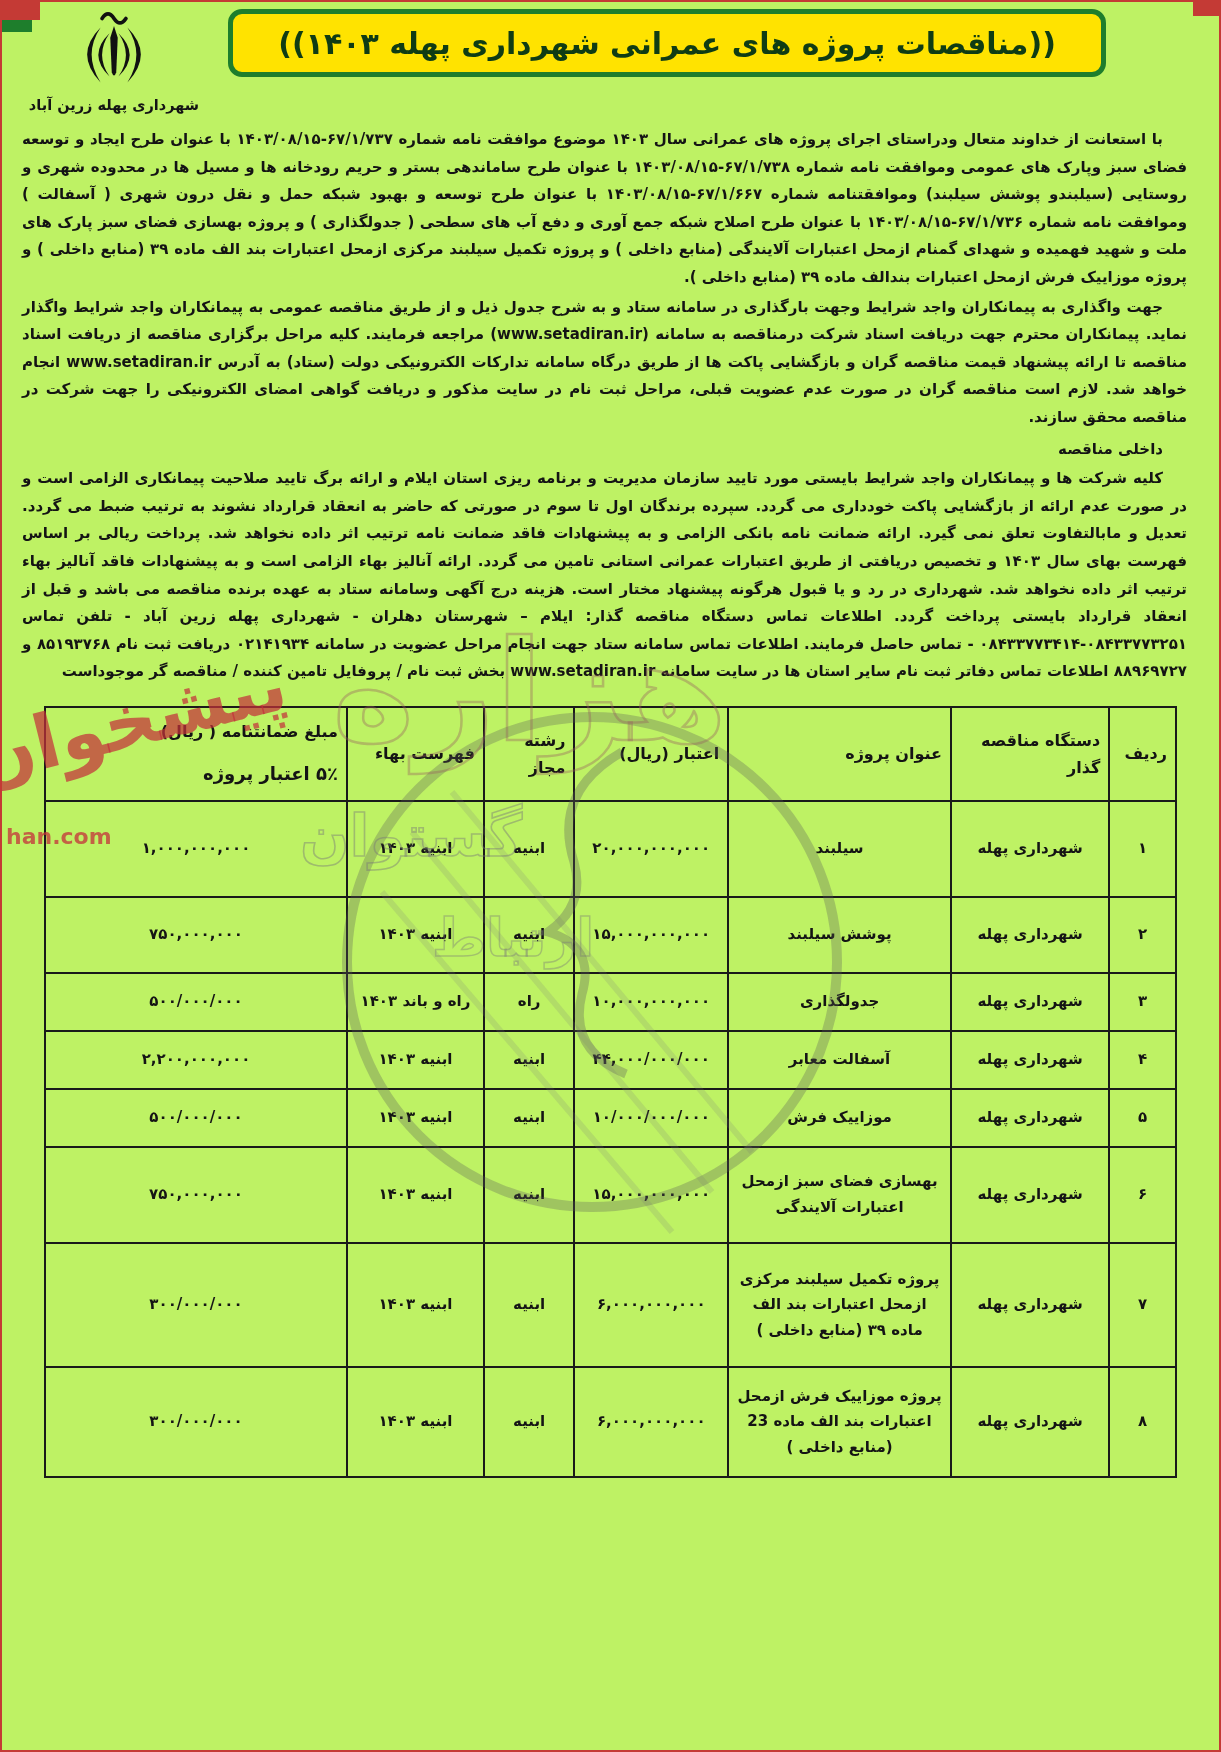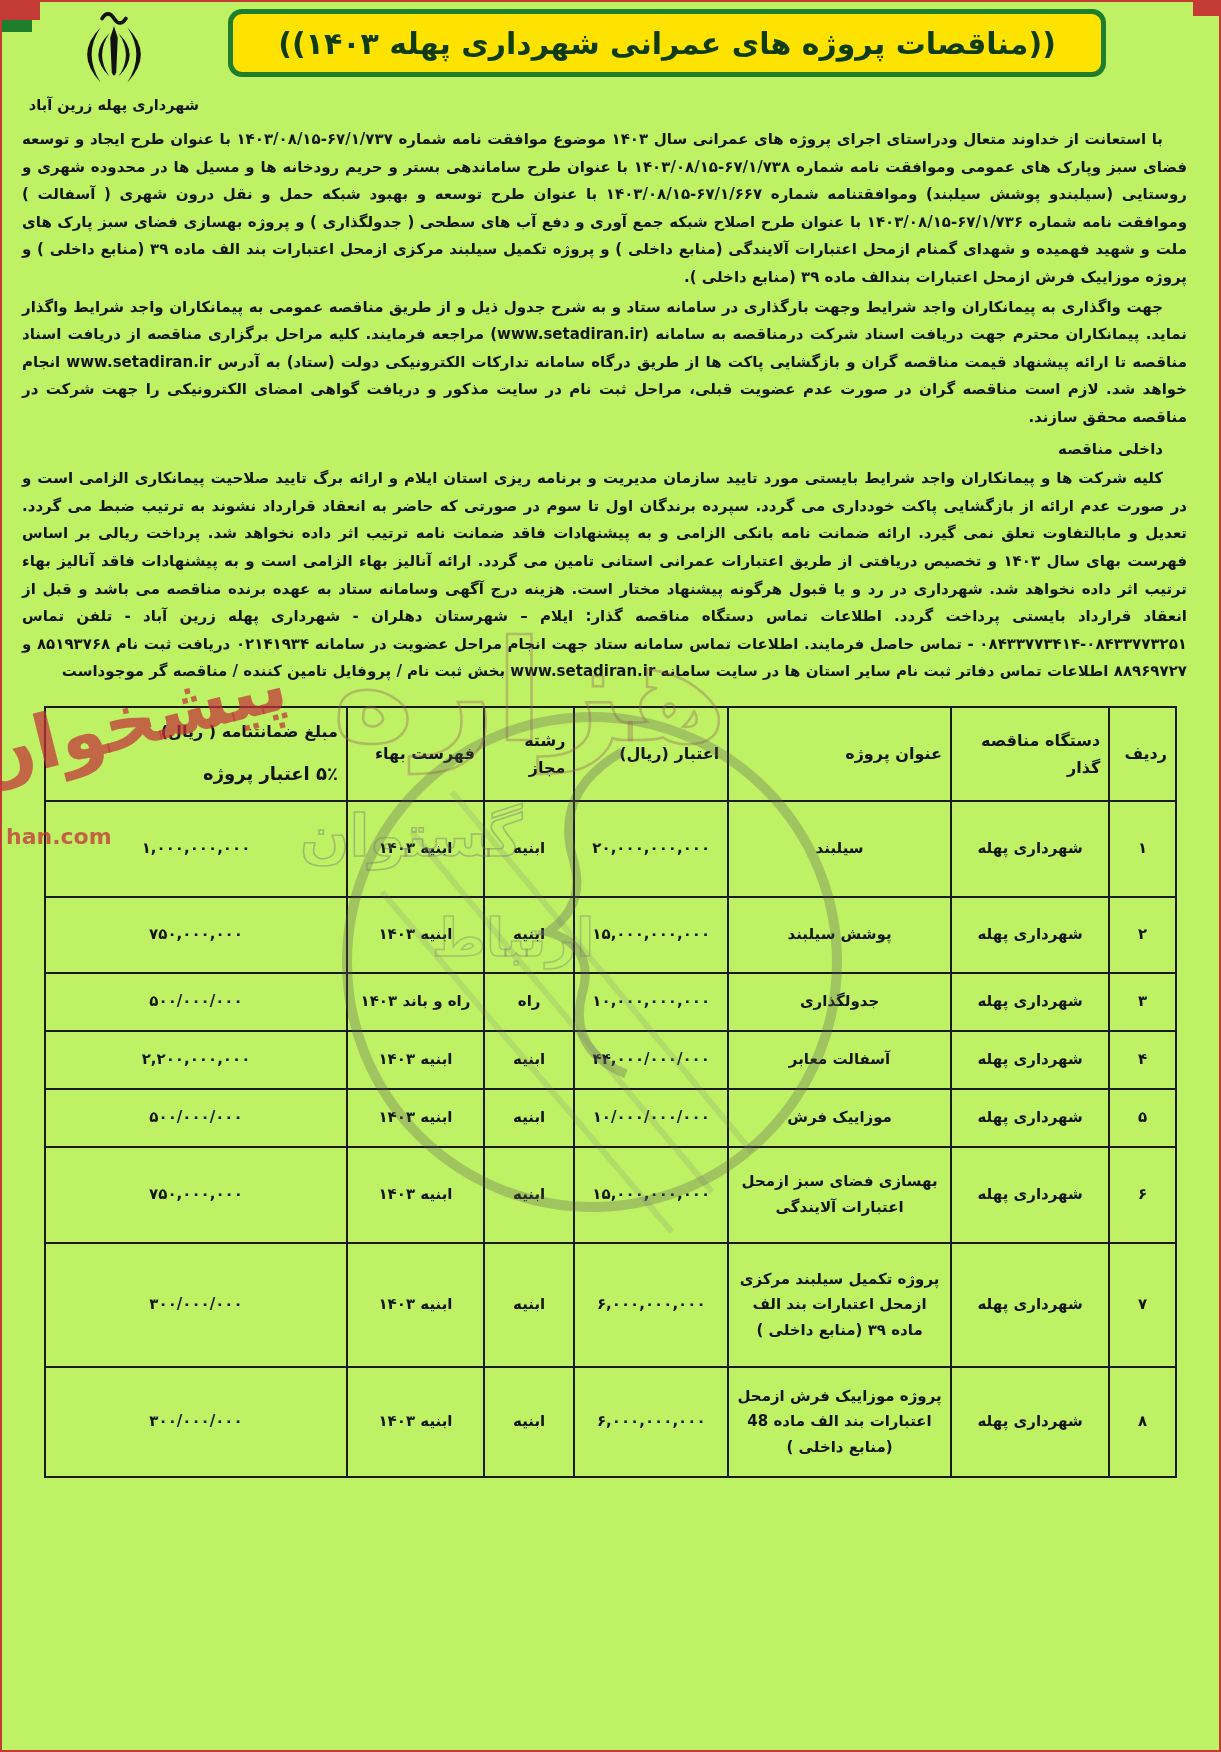--- a/index.html
+++ b/index.html
@@ -198,21 +198,21 @@
           <td>شهرداری پهله</td>
           <td>پروژه تکمیل سیلبند مرکزی ازمحل اعتبارات بند الف ماده ۳۹ (منابع داخلی )</td>
           <td>۶,۰۰۰,۰۰۰,۰۰۰</td>
           <td>ابنیه</td>
           <td>ابنیه ۱۴۰۳</td>
           <td>۳۰۰/۰۰۰/۰۰۰</td>
         </tr>
         <tr>
           <td>۸</td>
           <td>شهرداری پهله</td>
-          <td>پروژه موزاییک فرش ازمحل اعتبارات بند الف ماده 48 (منابع داخلی )</td>
+          <td>پروژه موزاییک فرش ازمحل اعتبارات بند الف ماده 23 (منابع داخلی )</td>
           <td>۶,۰۰۰,۰۰۰,۰۰۰</td>
           <td>ابنیه</td>
           <td>ابنیه ۱۴۰۳</td>
           <td>۳۰۰/۰۰۰/۰۰۰</td>
         </tr>
       </tbody>
   </table>
 
   <div class="watermark">
     <svg class="wm-face" width="560" height="660" viewBox="0 0 560 660" aria-hidden="true">

